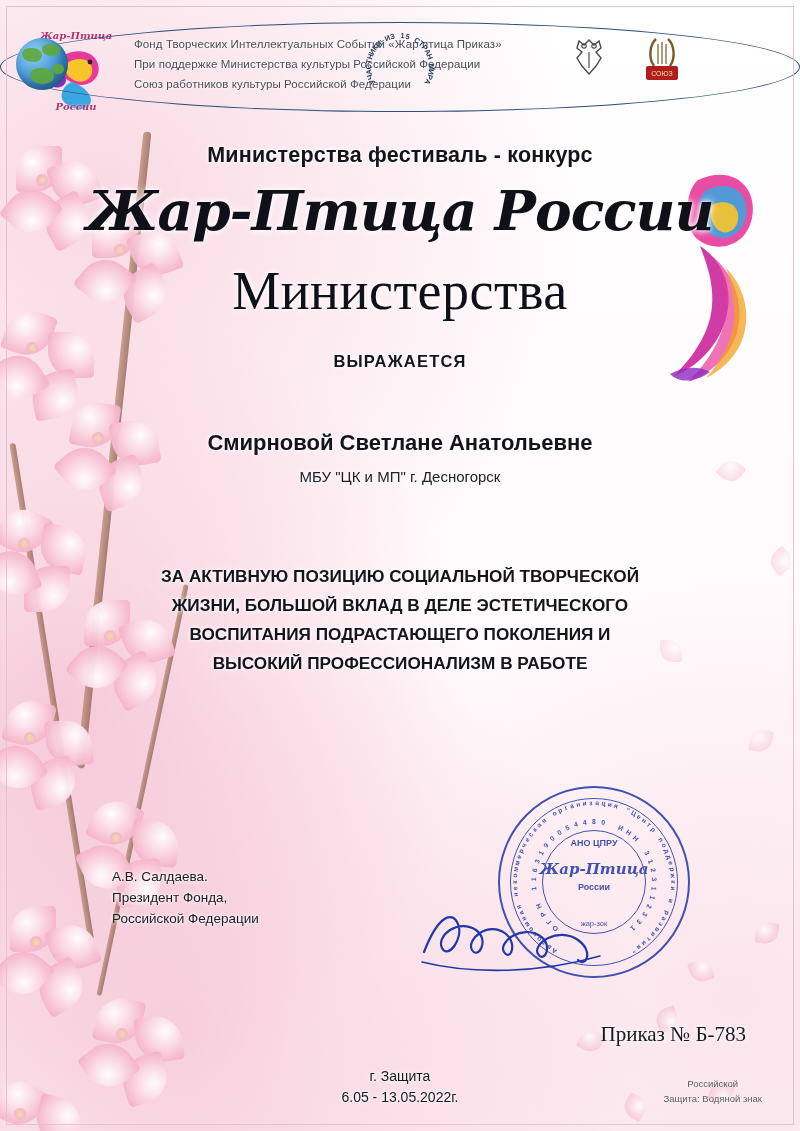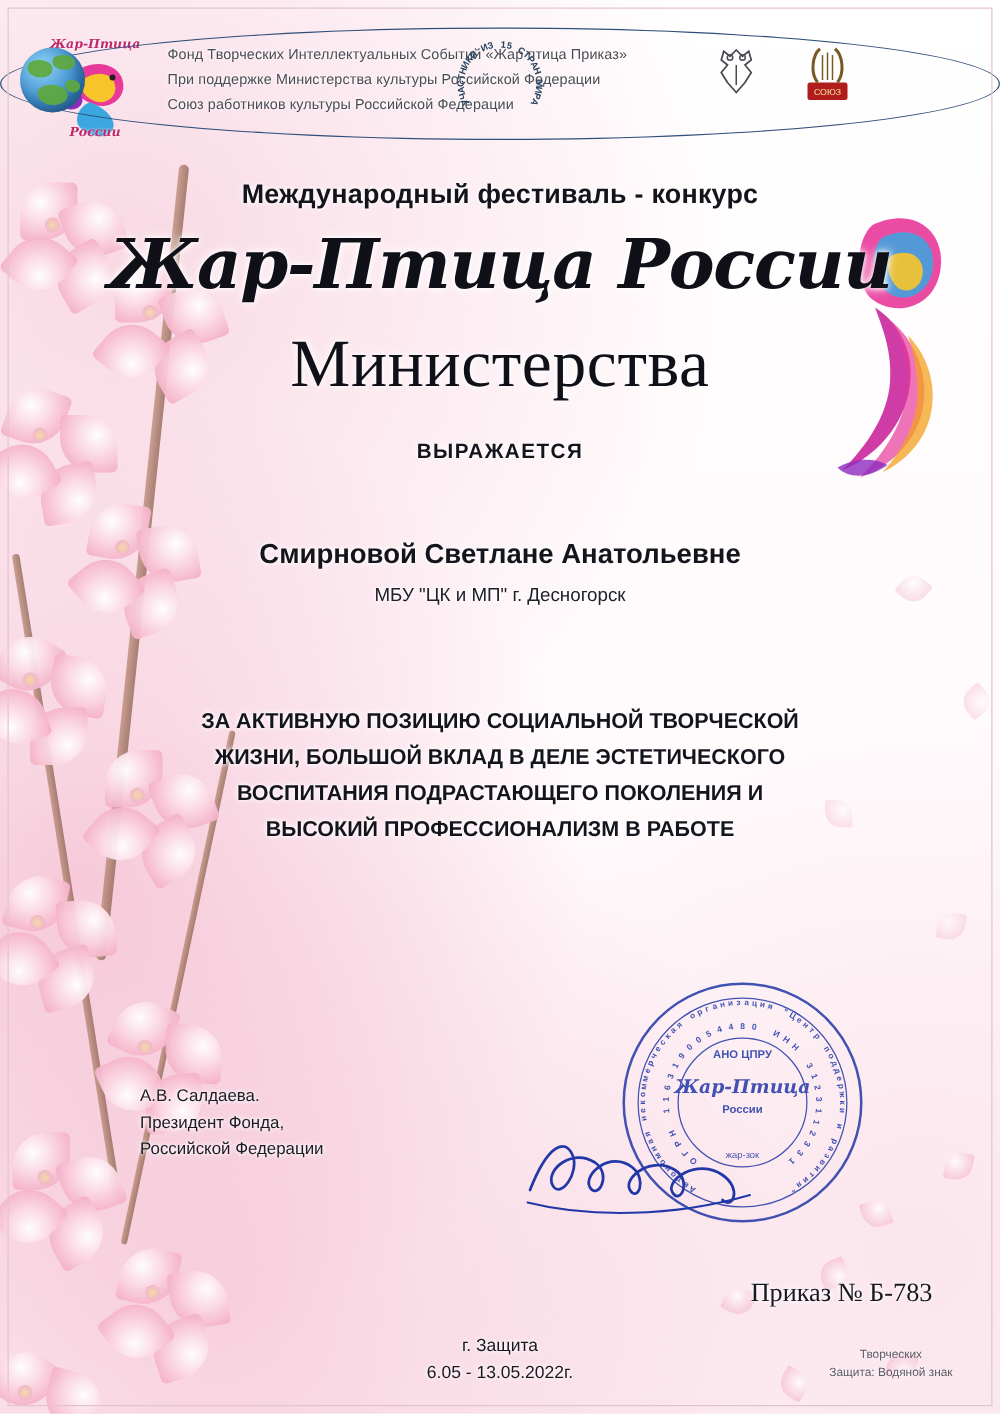--- a/index.html
+++ b/index.html
@@ -513,21 +513,21 @@
           <span style="font-size: 7.4px; transform: rotate(70.8deg) translate(0px, -36px) translate(-50%, 0px);">Н</span>
           <span style="font-size: 7.4px; transform: rotate(80.24deg) translate(0px, -36px) translate(-50%, 0px);"> </span>
           <span style="font-size: 7.4px; transform: rotate(89.68deg) translate(0px, -36px) translate(-50%, 0px);">М</span>
           <span style="font-size: 7.4px; transform: rotate(99.12deg) translate(0px, -36px) translate(-50%, 0px);">И</span>
           <span style="font-size: 7.4px; transform: rotate(108.56deg) translate(0px, -36px) translate(-50%, 0px);">Р</span>
           <span style="font-size: 7.4px; transform: rotate(118deg) translate(0px, -36px) translate(-50%, 0px);">А</span>
         </div>
     </div>
   </div>
 
-  <div class="fest-title">Международный фестиваль - конкурс</div>
+  <div class="fest-title">Министерства фестиваль - конкурс</div>
   <div class="brand">Жар-Птица России</div>
   <div class="doc-type">Министерства</div>
   <div class="awarded-word">ВЫРАЖАЕТСЯ</div>
   <div class="recipient">Смирновой Светлане Анатольевне</div>
   <div class="recipient-org">МБУ "ЦК и МП" г. Десногорск</div>
 
   <div class="reason">
     <div>ЗА АКТИВНУЮ ПОЗИЦИЮ СОЦИАЛЬНОЙ ТВОРЧЕСКОЙ</div>
     <div>ЖИЗНИ, БОЛЬШОЙ ВКЛАД В ДЕЛЕ ЭСТЕТИЧЕСКОГО</div>
     <div>ВОСПИТАНИЯ ПОДРАСТАЮЩЕГО ПОКОЛЕНИЯ И</div>
@@ -655,18 +655,18 @@
     <div class="center-text">Жар-Птица</div>
     <div class="center-sub">России</div>
     <div style="position:absolute;left:0;right:0;top:52px;text-align:center;font-size:9px;font-weight:bold;">АНО ЦПРУ</div>
     <div style="position:absolute;left:0;right:0;bottom:50px;text-align:center;font-size:7.5px;">жар-зок</div>
   </div>
 
   <div class="order-no">Приказ № Б-783</div>
   <div class="city">г. Защита</div>
   <div class="dates">6.05 - 13.05.2022г.</div>
   <div class="authenticity">
-    <div>Творческих</div>
+    <div>Российской</div>
     <div>Защита: Водяной знак</div>
   </div>
 
   <div class="page-border"></div>
 </div>
 
 </body></html>

